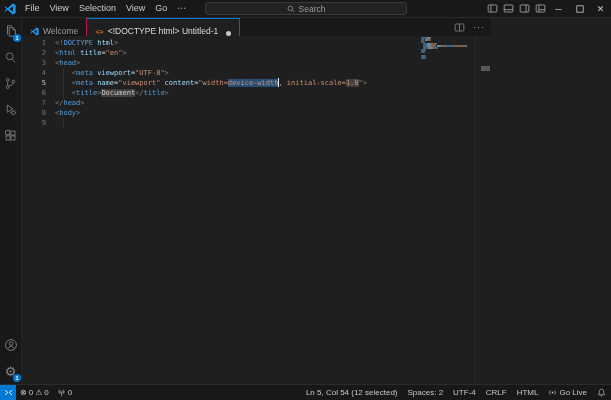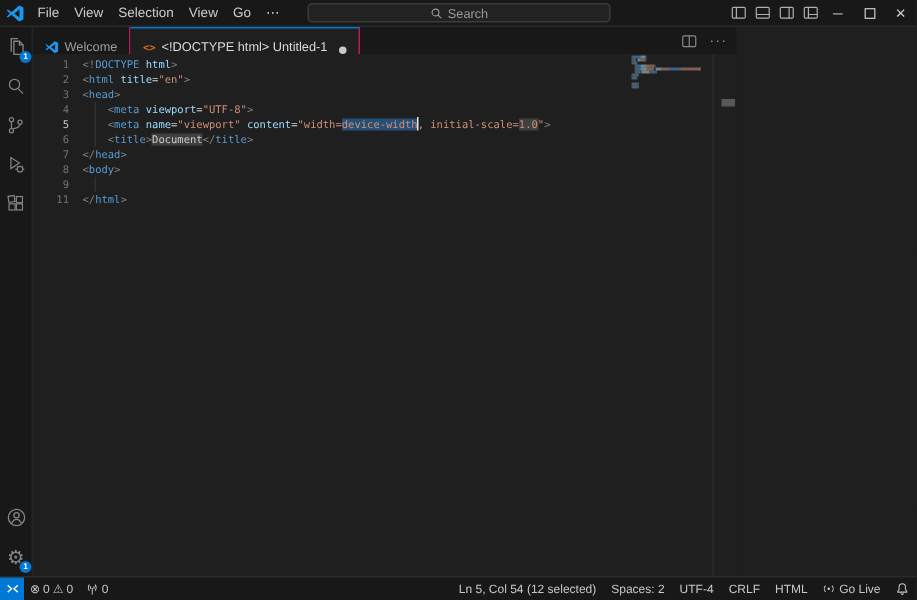--- a/index.html
+++ b/index.html
@@ -254,24 +254,20 @@
           <div class="code"><span class="tk-punct">&lt;/</span><span class="tk-tag">head</span><span class="tk-punct">&gt;</span></div>
         </div>
         <div class="line">
           <div class="ln">8</div>
           <div class="code"><span class="tk-punct">&lt;</span><span class="tk-tag">body</span><span class="tk-punct">&gt;</span></div>
         </div>
         <div class="line">
           <div class="ln">9</div>
           <div class="code"><div class="guide"></div></div>
         </div>
-        <div class="line">
-          <div class="ln">11</div>
-          <div class="code"><span class="tk-punct">&lt;/</span><span class="tk-tag">html</span><span class="tk-punct">&gt;</span></div>
-        </div>
       </div>
   </div>
 
   <div class="minimap">
       <div class="mm-line">
         <span style="width: 1.24px; background: rgb(128, 128, 128); opacity: 0.55;"></span>
         <span style="width: 4.34px; background: rgb(86, 156, 214); opacity: 0.55;"></span>
         <span style="width: 0.62px; background: transparent;"></span>
         <span style="width: 2.48px; background: rgb(156, 220, 254); opacity: 0.55;"></span>
         <span style="width: 0.62px; background: rgb(128, 128, 128); opacity: 0.55;"></span>

